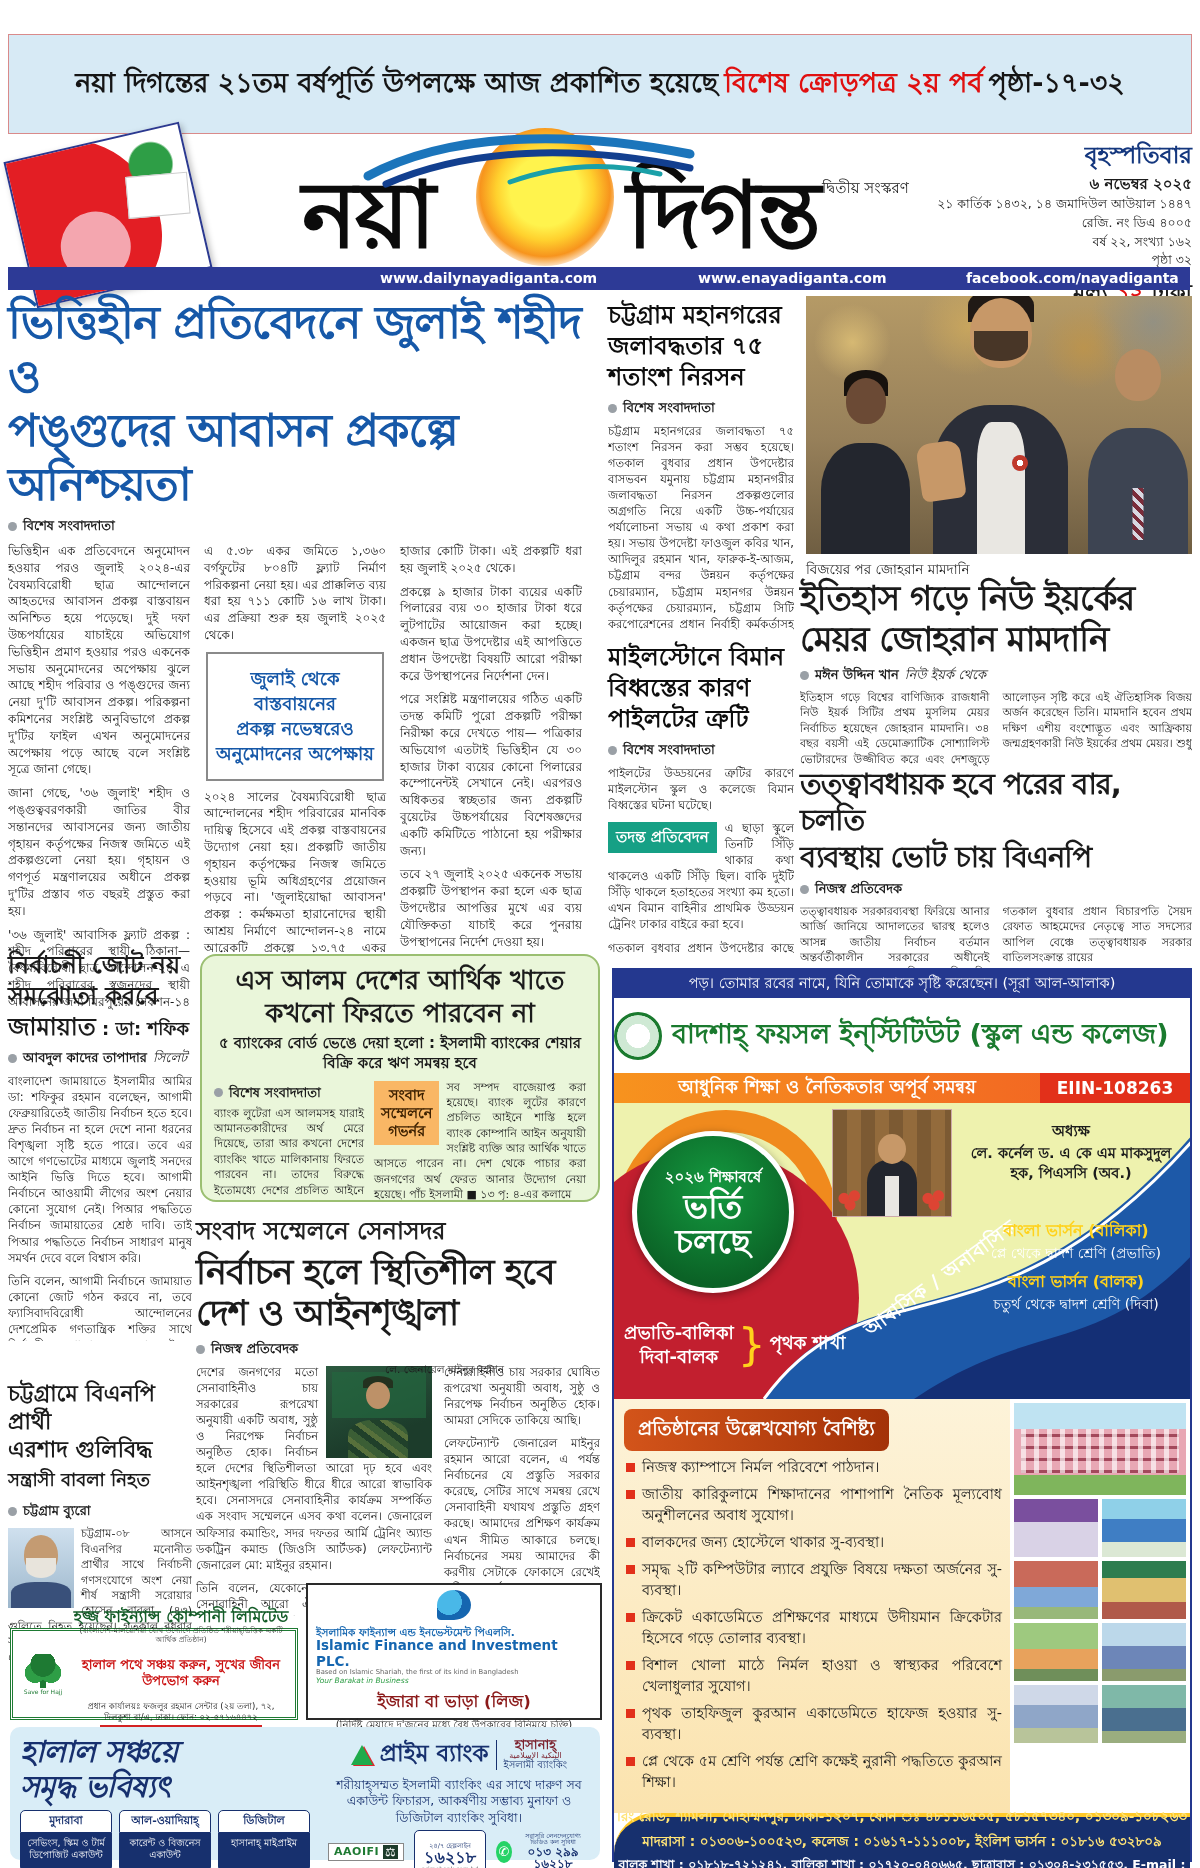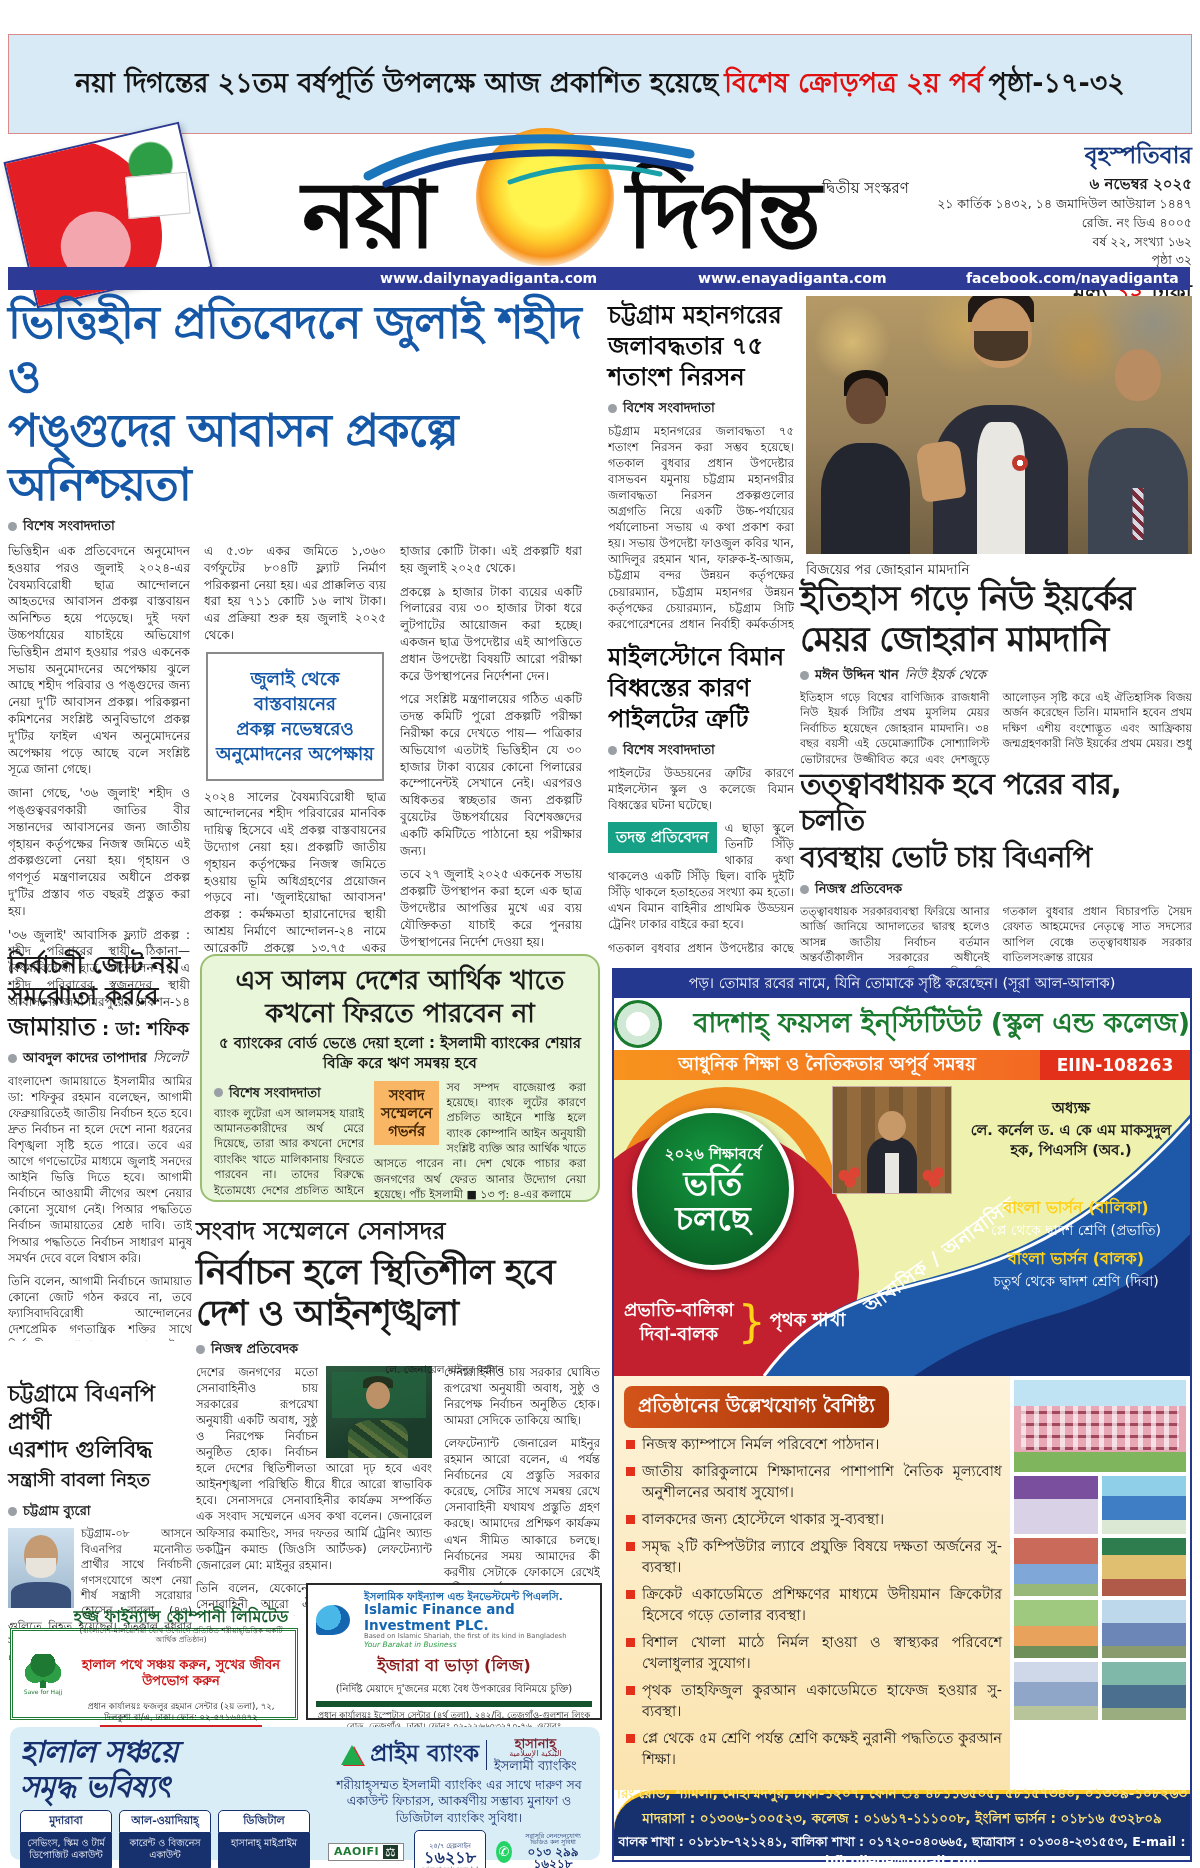--- a/index.html
+++ b/index.html
@@ -150,21 +150,21 @@
   .hajj-logo .t{font-size:6px;color:#1e7a33;}
   .hajj-main{flex:1;text-align:center;line-height:1.2;}
   .hajj-main .nm{font-size:16px;font-weight:bold;color:#145c28;}
   .hajj-main .sb{font-size:7.5px;color:#333;}
   .hajj-main .sl{font-size:13px;font-weight:bold;color:#cb1111;margin:13px 0;}
   .hajj-main .ad{font-size:8.5px;color:#222;}
   .hajj-main .wb{display:inline-block;background:#d42222;color:#fff;font-weight:bold;font-size:12px;padding:1px 12px;margin-top:2px;}
 
   .ad-ifi{left:306px;top:1583px;width:296px;height:137px;border:2px solid #2a2a2a;box-sizing:border-box;
           background:#fff;padding:5px 8px;text-align:center;}
-  .ifi-row{display:flex;align-items:center;gap:14px;justify-content:center;}
+  .ifi-row{display:flex;align-items:center;gap:6px;justify-content:center;flex-direction:column;}
   .ifi-mark{width:34px;height:30px;border-radius:50% 50% 50% 4px;background:radial-gradient(circle at 35% 40%,#49b8e8 0 45%,#1566b0 46% 100%);flex:0 0 auto;}
   .ifi-names{text-align:left;line-height:1.15;}
   .ifi-bn{font-size:10.5px;color:#1566b0;font-weight:bold;}
   .ifi-en{font-size:13.5px;color:#1566b0;font-weight:bold;}
   .ifi-sub{font-size:6.8px;color:#666;}
   .ifi-tag{font-size:7.5px;color:#2e9e46;font-style:italic;text-align:left;}
   .ifi-prod{font-size:16.5px;font-weight:bold;color:#8b1a1a;margin-top:3px;}
   .ifi-note{font-size:10px;color:#222;margin:1px 0 3px;border-bottom:6px solid #14532d;padding-bottom:3px;}
   .ifi-addr{font-size:8.6px;color:#222;line-height:1.35;}
   .ifi-web{color:#d42222;font-weight:bold;}
@@ -179,41 +179,41 @@
              text-align:center;color:#17306e;padding:1px 0;}
   .pill .bd{background:#17306e;color:#fff;font-size:9.5px;border-radius:0 0 7px 7px;padding:4px 4px;text-align:center;min-height:32px;line-height:1.25;}
   .prime-right{flex:1;display:flex;flex-direction:column;align-items:center;}
   .pb-row{display:flex;align-items:center;gap:7px;}
   .pb-tri{width:0;height:0;border-left:11px solid transparent;border-right:11px solid transparent;border-bottom:20px solid #1fab4b;
           position:relative;filter:drop-shadow(2px 1px 0 #e0262d);}
   .pb-name{font-size:23px;font-weight:bold;color:#17306e;}
   .pb-div{width:1px;height:30px;background:#17306e;}
   .pb-brand{text-align:center;line-height:1.05;}
   .pb-brand .b1{font-size:13px;font-weight:bold;color:#7a1f2b;}
-  .pb-brand .b2{font-size:13px;color:#17306e;}
+  .pb-brand .b2{font-size:10px;color:#17306e;}
   .pb-brand .ar{font-size:8px;color:#7a1f2b;}
   .pb-desc{font-size:12.5px;color:#17306e;text-align:center;line-height:1.3;margin-top:3px;}
   .pb-logos{display:flex;align-items:center;gap:10px;margin-top:4px;}
   .aaoifi{border:1px solid #888;background:#fff;padding:1px 5px;display:flex;align-items:center;gap:4px;}
   .aaoifi .t{font-size:11px;font-weight:bold;color:#1e7a33;letter-spacing:.5px;}
   .aaoifi .s{font-size:12px;background:#1d3b2a;color:#fff;padding:0 2px;}
   .hotline{border:1.5px solid #17306e;border-radius:5px;background:#fff;text-align:center;padding:0 7px;line-height:1.05;}
   .hotline .a{font-size:6.5px;color:#17306e;margin-top:12px;}
   .hotline .n{font-size:16px;font-weight:bold;color:#17306e;}
   .hotline .w{font-size:6px;color:#555;}
   .wa{display:flex;align-items:center;gap:4px;}
   .wa-ic{width:22px;height:22px;border-radius:50%;background:#25d366;color:#fff;font-size:13px;display:flex;align-items:center;justify-content:center;}
   .wa-tx{line-height:1.05;text-align:center;}
   .wa-tx .l{font-size:6.3px;color:#17306e;}
   .wa-tx .n{font-size:12px;font-weight:bold;color:#17306e;}
 
   
   .ad-bfi{left:612px;top:968px;width:580px;height:894px;border:2px solid #24388f;box-sizing:border-box;background:#fff;}
   .bfi-verse{height:28px;background:#24388f;color:#fff;font-size:14.5px;display:flex;align-items:center;justify-content:center;}
-  .bfi-title{height:52px;display:flex;align-items:center;justify-content:space-between;}
+  .bfi-title{height:75px;display:flex;align-items:center;justify-content:flex-start;gap:10px;}
   .bfi-crest{width:48px;height:48px;border-radius:50%;border:3px solid #1a7a2e;box-sizing:border-box;
              background:radial-gradient(circle at 50% 50%,#fff 0 40%,#cfe9d4 41% 70%,#1a7a2e 71% 78%,#fff 79%);}
   .bfi-name{font-size:27px;font-weight:bold;color:#1a7a2e;}
   .bfi-orange{height:30px;background:linear-gradient(90deg,#f7931e,#f15a24);display:flex;align-items:center;}
   .bfi-orange .tg{flex:1;text-align:center;color:#fff;font-weight:bold;font-size:18px;}
   .bfi-orange .eiin{width:150px;background:#e2301a;color:#fff;font-weight:bold;font-size:17px;text-align:center;align-self:stretch;
                     display:flex;align-items:center;justify-content:center;}
   .bfi-visual{position:relative;height:296px;background:#eef2ae;overflow:hidden;}
   .bfi-circle{position:absolute;left:18px;top:28px;width:152px;height:152px;border-radius:50%;border:5px solid #fff;
               background:radial-gradient(circle at 50% 35%,#149a40,#0b6226 75%);box-shadow:0 2px 8px rgba(0,0,0,.35);

